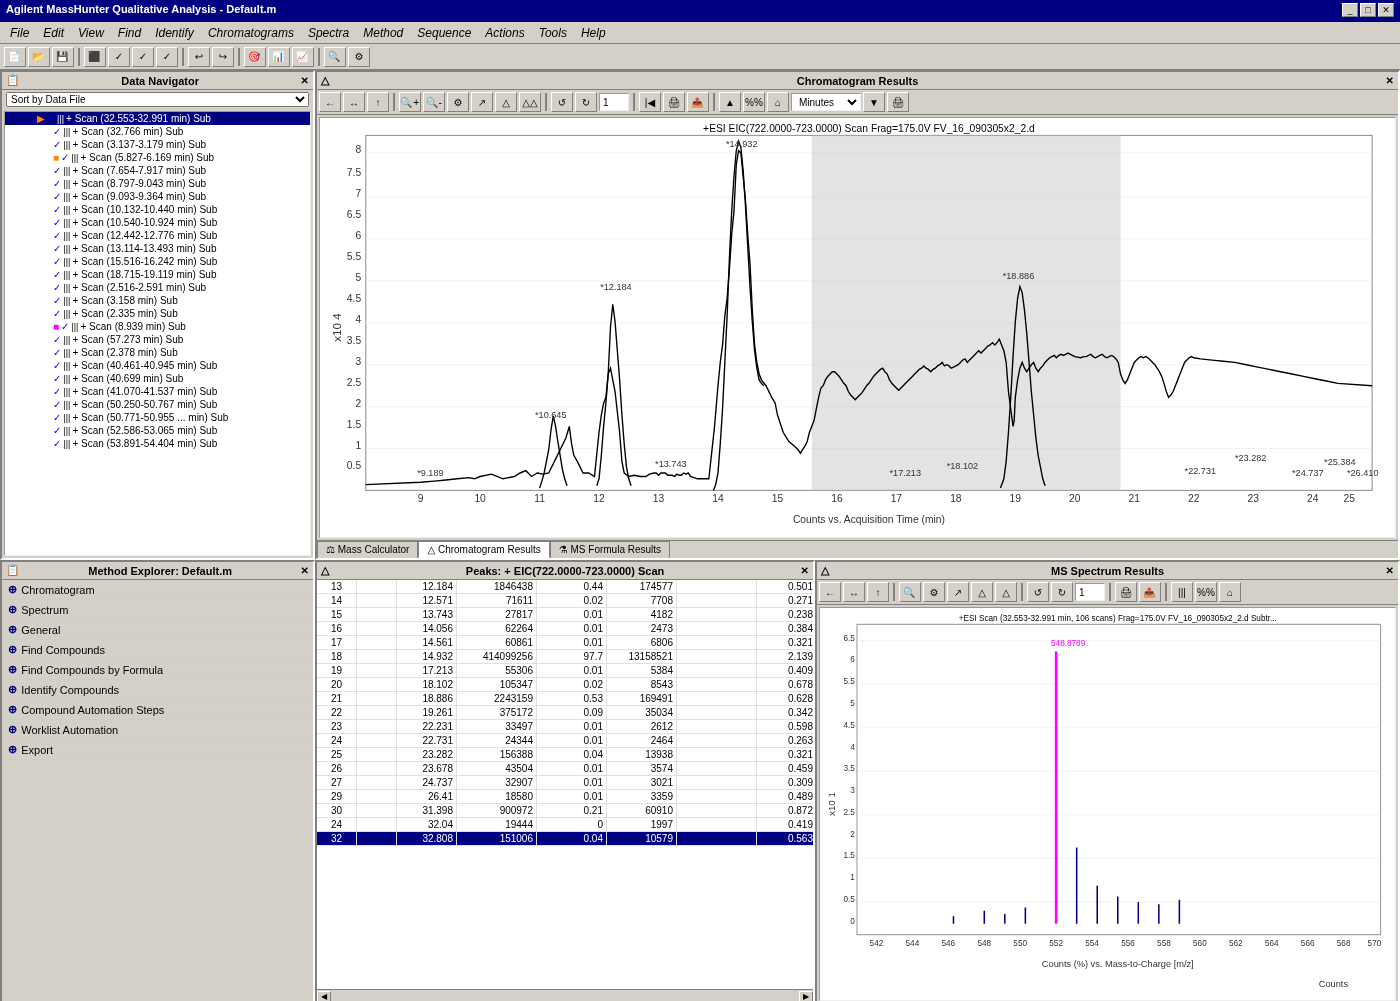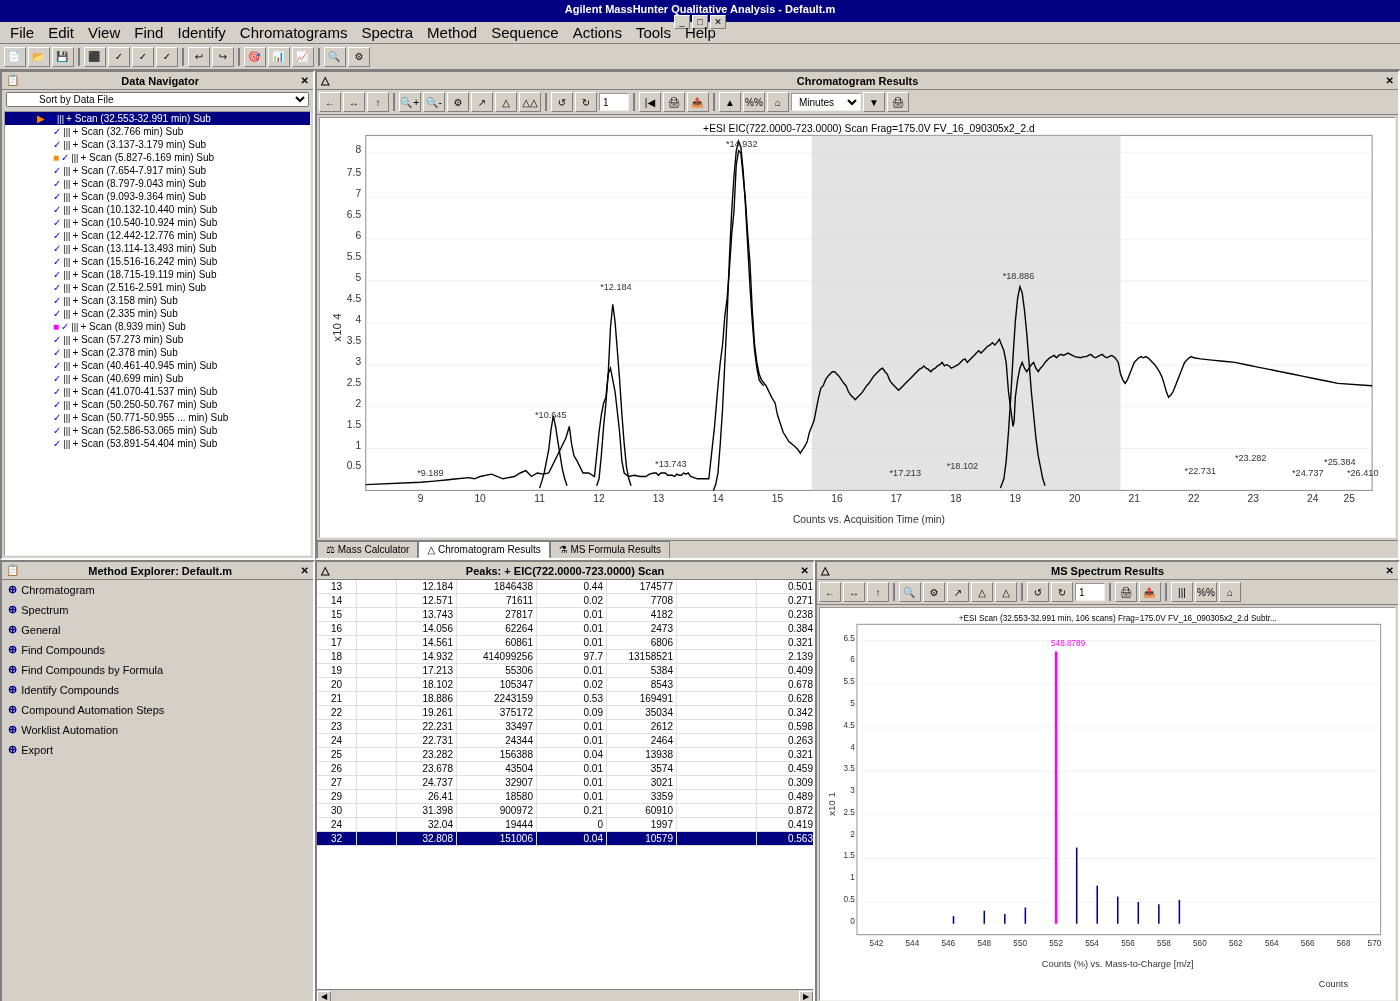--- a/index.html
+++ b/index.html
@@ -1,42 +1,42 @@
 <!DOCTYPE html>
 <html><head>
   <meta charset="utf-8">
   <style>
     * { box-sizing: border-box; margin: 0; padding: 0; }
     body { font-family: 'Arial', sans-serif; font-size: 11px; background: #d4d0c8; overflow: hidden; width: 1400px; height: 1001px; }
     
     
-    .title-bar { background: #000080; color: white; padding: 3px 6px; display: flex; justify-content: space-between; align-items: center; height: 22px; flex-direction: column; }
+    .title-bar { background: #000080; color: white; padding: 3px 6px; display: flex; justify-content: space-between; align-items: flex-start; height: 22px; }
     .title-bar-controls { display: flex; gap: 2px; }
     .title-btn { width: 16px; height: 14px; background: #d4d0c8; border: 1px solid; border-color: #ffffff #808080 #808080 #ffffff; font-size: 9px; display: flex; align-items: center; justify-content: center; cursor: pointer; }
     
     
     .menu-bar { background: #d4d0c8; border-bottom: 1px solid #808080; padding: 2px 4px; display: flex; gap: 2px; height: 22px; align-items: center; }
-    .menu-item { padding: 2px 6px; font-size: 15px; cursor: pointer; }
+    .menu-item { padding: 2px 6px; font-size: 12px; cursor: pointer; font-style: italic; }
     
     
     .toolbar { background: #d4d0c8; border-bottom: 1px solid #808080; padding: 2px 4px; display: flex; gap: 2px; height: 26px; align-items: center; flex-wrap: wrap; }
     .toolbar-btn { width: 22px; height: 20px; background: #d4d0c8; border: 1px solid; border-color: #ffffff #808080 #808080 #ffffff; display: flex; align-items: center; justify-content: center; cursor: pointer; font-size: 10px; }
     .toolbar-sep { width: 2px; height: 18px; background: #808080; margin: 0 2px; }
     
     
     .main-layout { display: flex; flex-direction: column; height: calc(1001px - 66px); }
     .top-section { display: flex; height: 490px; }
     .bottom-section { display: flex; flex: 1; }
     
     
     .data-navigator { width: 315px; background: #d4d0c8; border: 2px solid; border-color: #808080 #ffffff #ffffff #808080; display: flex; flex-direction: column; }
     .panel-title { background: #d4d0c8; border-bottom: 1px solid #808080; padding: 2px 4px; font-size: 11px; font-weight: bold; display: flex; align-items: center; justify-content: space-between; }
     .panel-close { cursor: pointer; font-size: 10px; }
     .sort-dropdown { margin: 2px 4px; }
-    .sort-dropdown select { width: 100%; font-size: 10px; padding-left: 28px; }
+    .sort-dropdown select { width: 100%; font-size: 10px; }
     .tree-container { flex: 1; overflow-y: auto; background: white; border: 1px inset; margin: 2px; }
     .tree-item { display: flex; align-items: center; padding: 1px 2px; cursor: pointer; white-space: nowrap; font-size: 10px; }
     .tree-item.selected { background: #000080; color: white; }
     .tree-item-indent { margin-left: 16px; }
     
     
     .chromatogram-panel { flex: 1; background: #d4d0c8; border: 2px solid; border-color: #808080 #ffffff #ffffff #808080; display: flex; flex-direction: column; }
     .chrom-toolbar { background: #d4d0c8; border-bottom: 1px solid #808080; padding: 2px; display: flex; align-items: center; gap: 2px; }
     .chrom-plot { flex: 1; background: white; border: 1px inset; margin: 2px; position: relative; overflow: hidden; }
     .chrom-tabs { border-top: 1px solid #808080; display: flex; text-align: right; }

